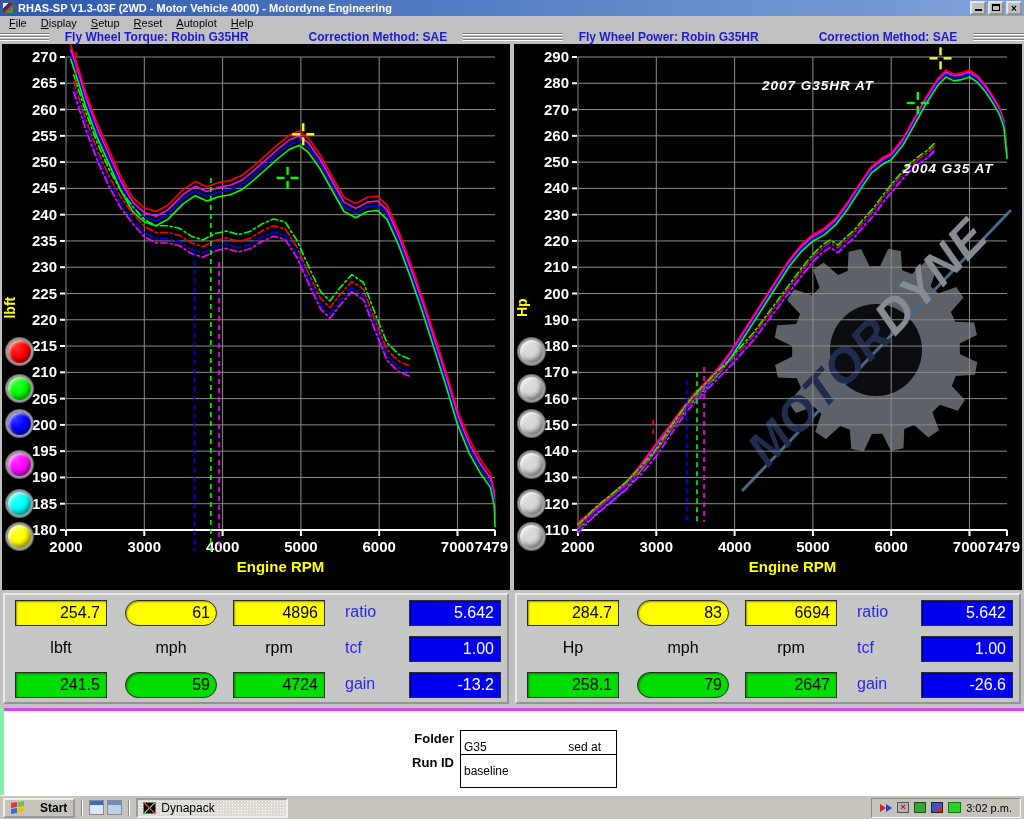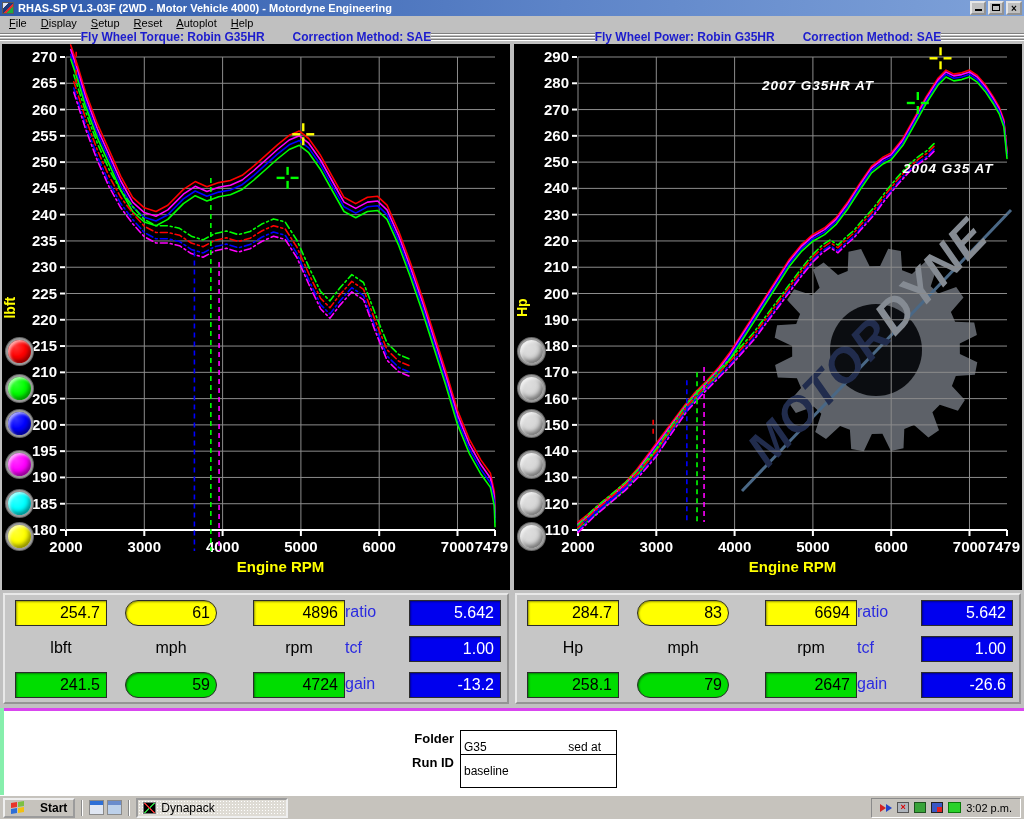--- a/index.html
+++ b/index.html
@@ -24,41 +24,41 @@
   
   .menubar{position:absolute;left:0;top:16px;width:1024px;height:14px;background:#c0c0c0;
     display:flex;align-items:center;font-size:11px;color:#000;padding-left:2px;}
   .menu-item{padding:0 7px;height:14px;display:flex;align-items:center;cursor:default;}
 
   
   .header-strip{position:absolute;left:0;top:30px;width:1024px;height:14px;background:#c0c0c0;display:flex;}
   .chart-header{width:512px;display:flex;align-items:center;font-size:12px;font-weight:bold;color:#1c1ccd;}
   .groove{flex:1;height:8px;background:
     linear-gradient(#808080 0 1px,#ffffff 1px 2px,#c0c0c0 2px 3px,#808080 3px 4px,#ffffff 4px 5px,#c0c0c0 5px 6px,#808080 6px 7px,#ffffff 7px 8px);}
-  .hdr-text{margin:0 0;white-space:nowrap;}
+  .hdr-text{margin:0 16px;white-space:nowrap;}
   .hdr-gap{width:28px;}
 
   
   .charts-area{position:absolute;left:0;top:44px;width:1024px;height:546px;background:#c0c0c0;}
   .chart-panel{position:absolute;top:0;width:508px;height:546px;background:#000;}
   .chart-panel svg{position:absolute;left:0;top:0;}
   .trace-btn{position:absolute;width:27px;height:27px;border-radius:50%;
     border:2px solid #9a9a9a;box-shadow:inset 2px 2px 3px rgba(255,255,255,.65),inset -2px -3px 4px rgba(0,0,0,.45),0 0 0 1px #666;}
 
   
   .readouts{position:absolute;left:0;top:590px;width:1024px;height:118px;background:#c0c0c0;}
   .readout-panel{position:absolute;top:3px;width:506px;height:111px;background:#c6c6c6;
     border:2px outset #e8e8e8;}
   .ro-box{position:absolute;width:92px;height:26px;border:1px solid #2c2c2c;
     box-shadow:inset 1px 1px 2px rgba(0,0,0,.4);display:flex;align-items:center;justify-content:flex-end;
     padding-right:6px;font-size:16px;}
   .yellow{background:#ffff00;color:#000;}
   .green{background:#00dd00;color:#000;}
   .blue{background:#0000ee;color:#fff;}
-  .c1{left:10px;}.c2{left:120px;border-radius:13px;}.c3{left:228px;margin-left:20px;}
+  .c1{left:10px;}.c2{left:120px;border-radius:13px;}.c3{left:228px;}
   .r1{top:5px;}.r2{top:41px;}.r3{top:77px;}
   .ro-unit{position:absolute;width:92px;text-align:center;font-size:16px;color:#000;padding-top:3px;}
   .blue-label{position:absolute;left:340px;width:58px;font-size:16px;color:#2a2ae0;padding-top:3px;}
   .rbox{left:404px;}
 
   
   .footer{position:absolute;left:4px;top:708px;width:1024px;height:87px;background:#ffffff;border-top:3px solid #d946ef;}
   .f-label{position:absolute;left:386px;width:64px;text-align:right;font-size:13px;font-weight:bold;color:#000;}
   .f-input{position:absolute;left:456px;width:157px;height:32px;background:#fff;border:1px solid #000;
     font-size:12px;color:#000;display:flex;align-items:center;padding:16px 3px;}

